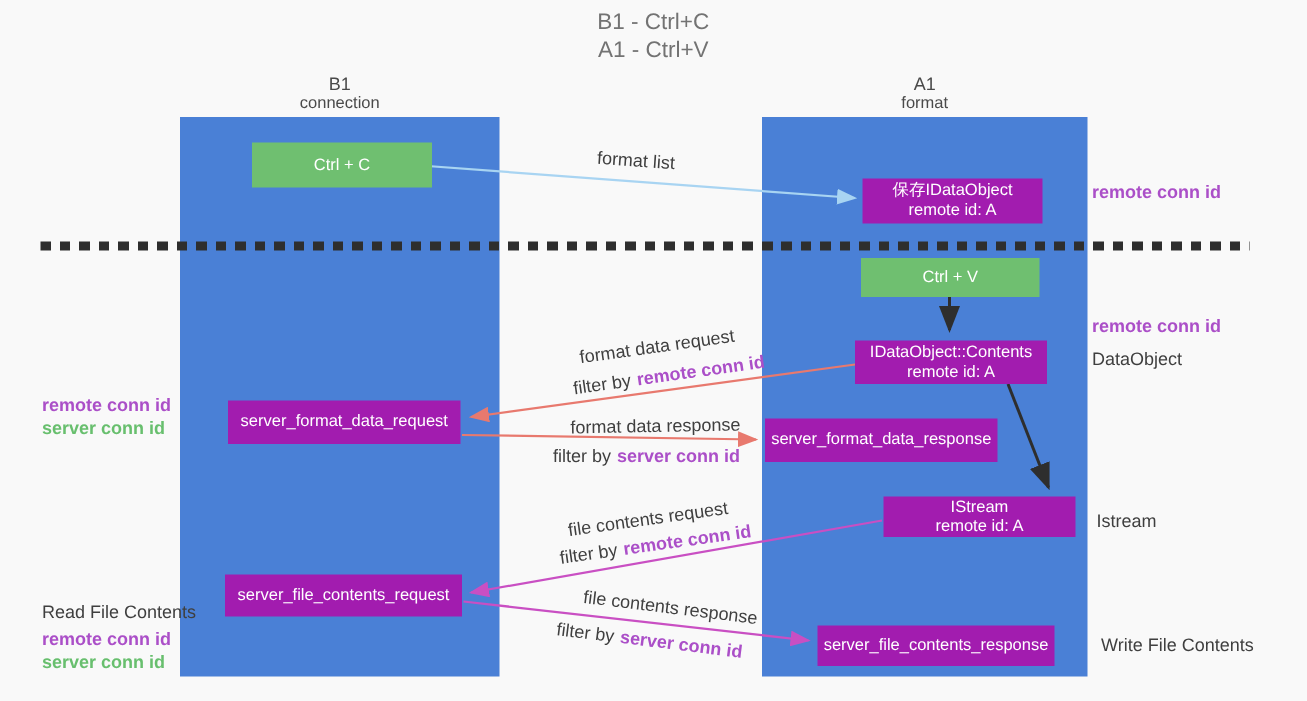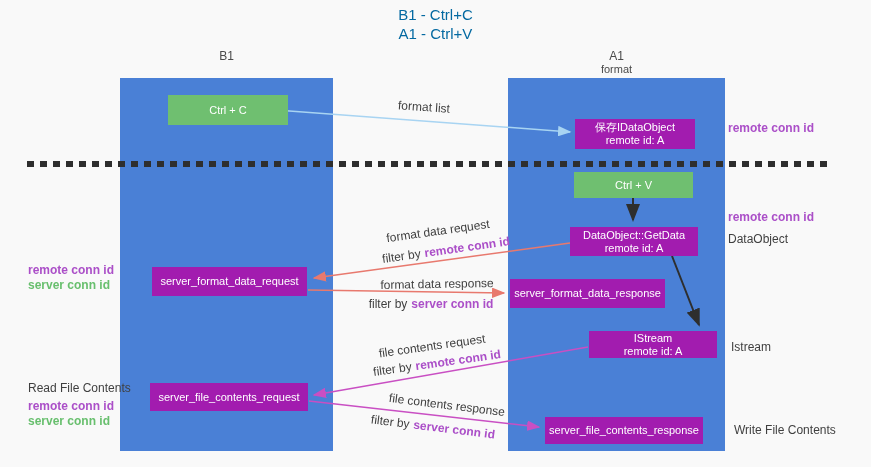--- a/index.html
+++ b/index.html
@@ -2,21 +2,21 @@
 <html><head>
 <meta charset="utf-8">
 <style>
   html,body{margin:0;padding:0;background:#f9f9f9;}
   .stage{
     position:relative;width:871px;height:467px;overflow:hidden;
     font-family:"Liberation Sans","DejaVu Sans",sans-serif;
     color:#3f3f3f;background:#f9f9f9;
   }
   .abs{position:absolute;}
-  .title{top:5px;left:0;width:100%;text-align:center;font-size:15px;line-height:19px;color:#0369a1;}
+  .title{top:5px;left:0;width:100%;text-align:center;font-size:15px;line-height:19px;color:#737373;}
   .col-header{top:50px;text-align:center;color:#4a4a4a;}
   .col-header .name{font-size:12px;line-height:13px;}
   .col-header .role{font-size:11px;line-height:13px;}
   .lifeline{background:#4a80d6;top:78px;height:373px;}
   .dashline{left:27px;top:161px;width:806px;height:6px;
     background:repeating-linear-gradient(90deg,#2e2e2e 0 7px,transparent 7px 13px);}
   .node{display:flex;flex-direction:column;align-items:center;justify-content:center;
     color:#ffffff;font-size:11px;line-height:13px;text-align:center;box-sizing:border-box;}
   .green{background:#6fbf70;}
   .orange{background:#a21caf;}
@@ -33,20 +33,21 @@
 
 <div class="stage">
 
   <div class="abs title">
     <div>B1 - Ctrl+C</div>
     <div>A1 - Ctrl+V</div>
   </div>
 
   <div class="abs col-header" style="left:120px;width:213px;">
     <div class="name">B1</div>
+    <div class="role">connection</div>
   </div>
   <div class="abs col-header" style="left:508px;width:217px;">
     <div class="name">A1</div>
     <div class="role">format</div>
   </div>
 
   <div class="abs lifeline" style="left:120px;width:213px;"></div>
   <div class="abs lifeline" style="left:508px;width:217px;"></div>
 
   <div class="abs dashline"></div>
@@ -82,21 +83,21 @@
   <div class="abs node orange" style="left:575px;top:119px;width:120px;height:30px;">
     <span>保存IDataObject</span>
     <span>remote id: A</span>
   </div>
 
   <div class="abs node green" style="left:574px;top:172px;width:119px;height:26px;">
     <span>Ctrl + V</span>
   </div>
 
   <div class="abs node orange" style="left:570px;top:227px;width:128px;height:29px;">
-    <span>DataObject::GetData</span>
+    <span>IDataObject::Contents</span>
     <span>remote id: A</span>
   </div>
 
   <div class="abs node orange" style="left:589px;top:331px;width:128px;height:27px;">
     <span>IStream</span>
     <span>remote id: A</span>
   </div>
 
   <div class="abs node orange" style="left:510px;top:279px;width:155px;height:29px;">
     <span>server_format_data_response</span>
@@ -118,21 +119,21 @@
   <div class="abs sidelabel purple" style="left:728px;top:210px;">remote conn id</div>
   <div class="abs sidelabel dark" style="left:728px;top:232px;">DataObject</div>
   <div class="abs sidelabel dark" style="left:731px;top:340px;">Istream</div>
   <div class="abs sidelabel dark" style="left:734px;top:423px;">Write File Contents</div>
 
   <div class="abs" style="left:28px;top:263px;">
     <div class="sidelabel purple">remote conn id</div>
     <div class="sidelabel greenTxt">server conn id</div>
   </div>
   <div class="abs" style="left:28px;top:381px;">
-    <div class="sidelabel dark" style="margin-bottom:3px;">Read File Contents</div>
+    <div class="sidelabel dark" style="margin-bottom:3px;margin-top:20px;">Read File Contents</div>
     <div class="sidelabel purple">remote conn id</div>
     <div class="sidelabel greenTxt">server conn id</div>
   </div>
 
   <div class="abs alabel" style="left:424px;top:100px;transform:translateX(-50%) rotate(4deg);">
     <span>format list</span>
   </div>
 
   <div class="abs alabel" style="left:438px;top:224px;transform:translateX(-50%) rotate(-8deg);">
     <span>format data request</span>

